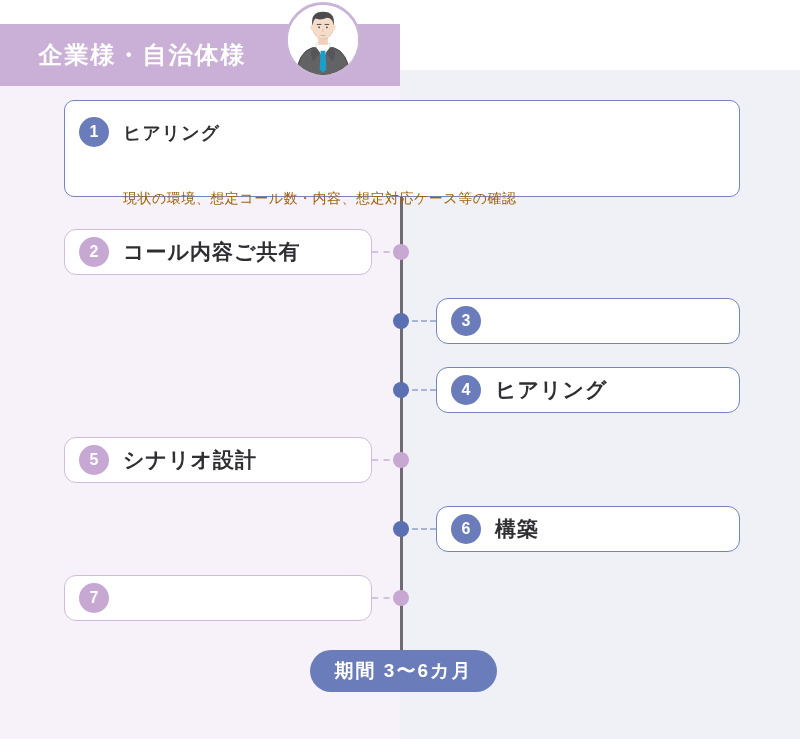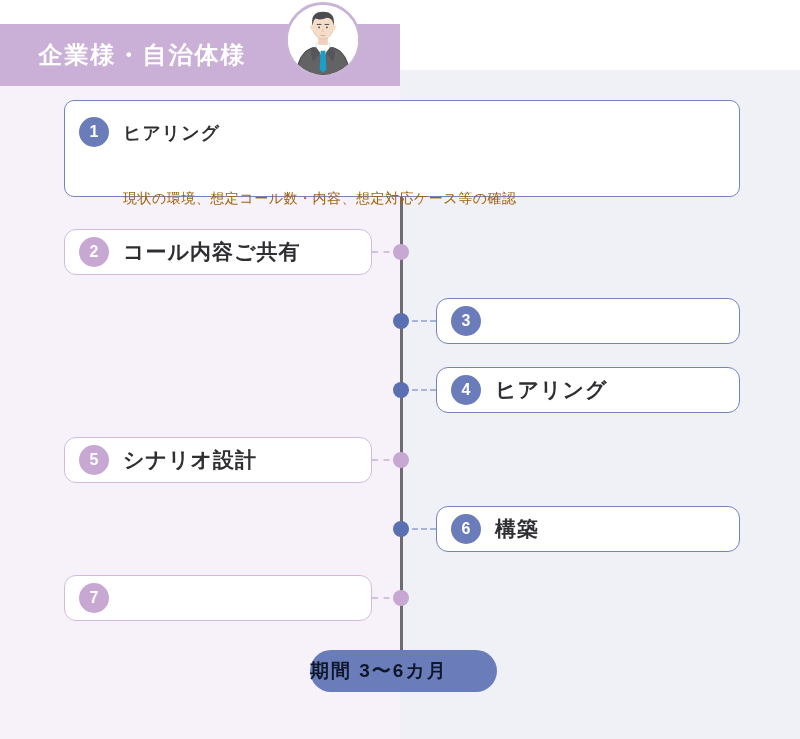--- a/index.html
+++ b/index.html
@@ -58,22 +58,22 @@
   .step.s5{left:64px;top:437px;width:308px;height:46px;}
   .step.s6{left:436px;top:506px;width:304px;height:46px;}
   .step.s7{left:64px;top:575px;width:308px;height:46px;}
 
   .d2{top:251px;} .d3{top:320px;} .d4{top:389px;} .d5{top:459px;} .d6{top:528px;} .d7{top:597px;}
   .dot.d2{top:244px;} .dot.d3{top:313px;} .dot.d4{top:382px;} .dot.d5{top:452px;}
   .dot.d6{top:521px;} .dot.d7{top:590px;}
 
   
   .pill{position:absolute;left:310px;top:650px;width:187px;height:42px;border-radius:21px;
-        background:#6b7cba;display:flex;align-items:center;
-        color:#0f172a;font-size:19px;font-weight:bold;letter-spacing:2px;}
+        background:#6b7cba;display:flex;align-items:center;justify-content:center;
+        color:#ffffff;font-size:19px;font-weight:bold;letter-spacing:2px;}
 </style>
 </head>
 <body>
 
 <div class="stage">
 
   <div class="bg-left"></div>
   <div class="bg-right"></div>
 
   <div class="band band-left">

